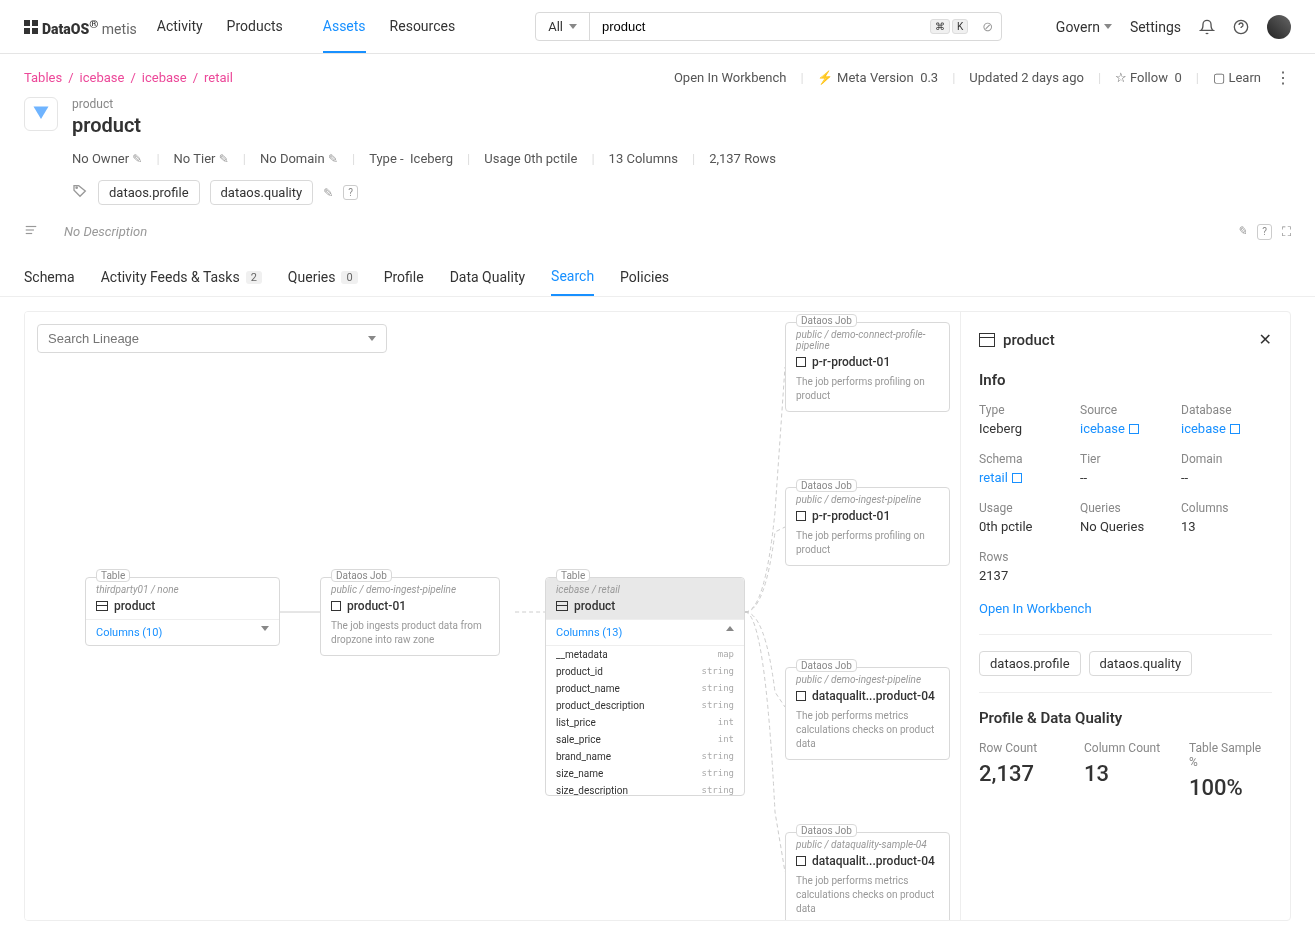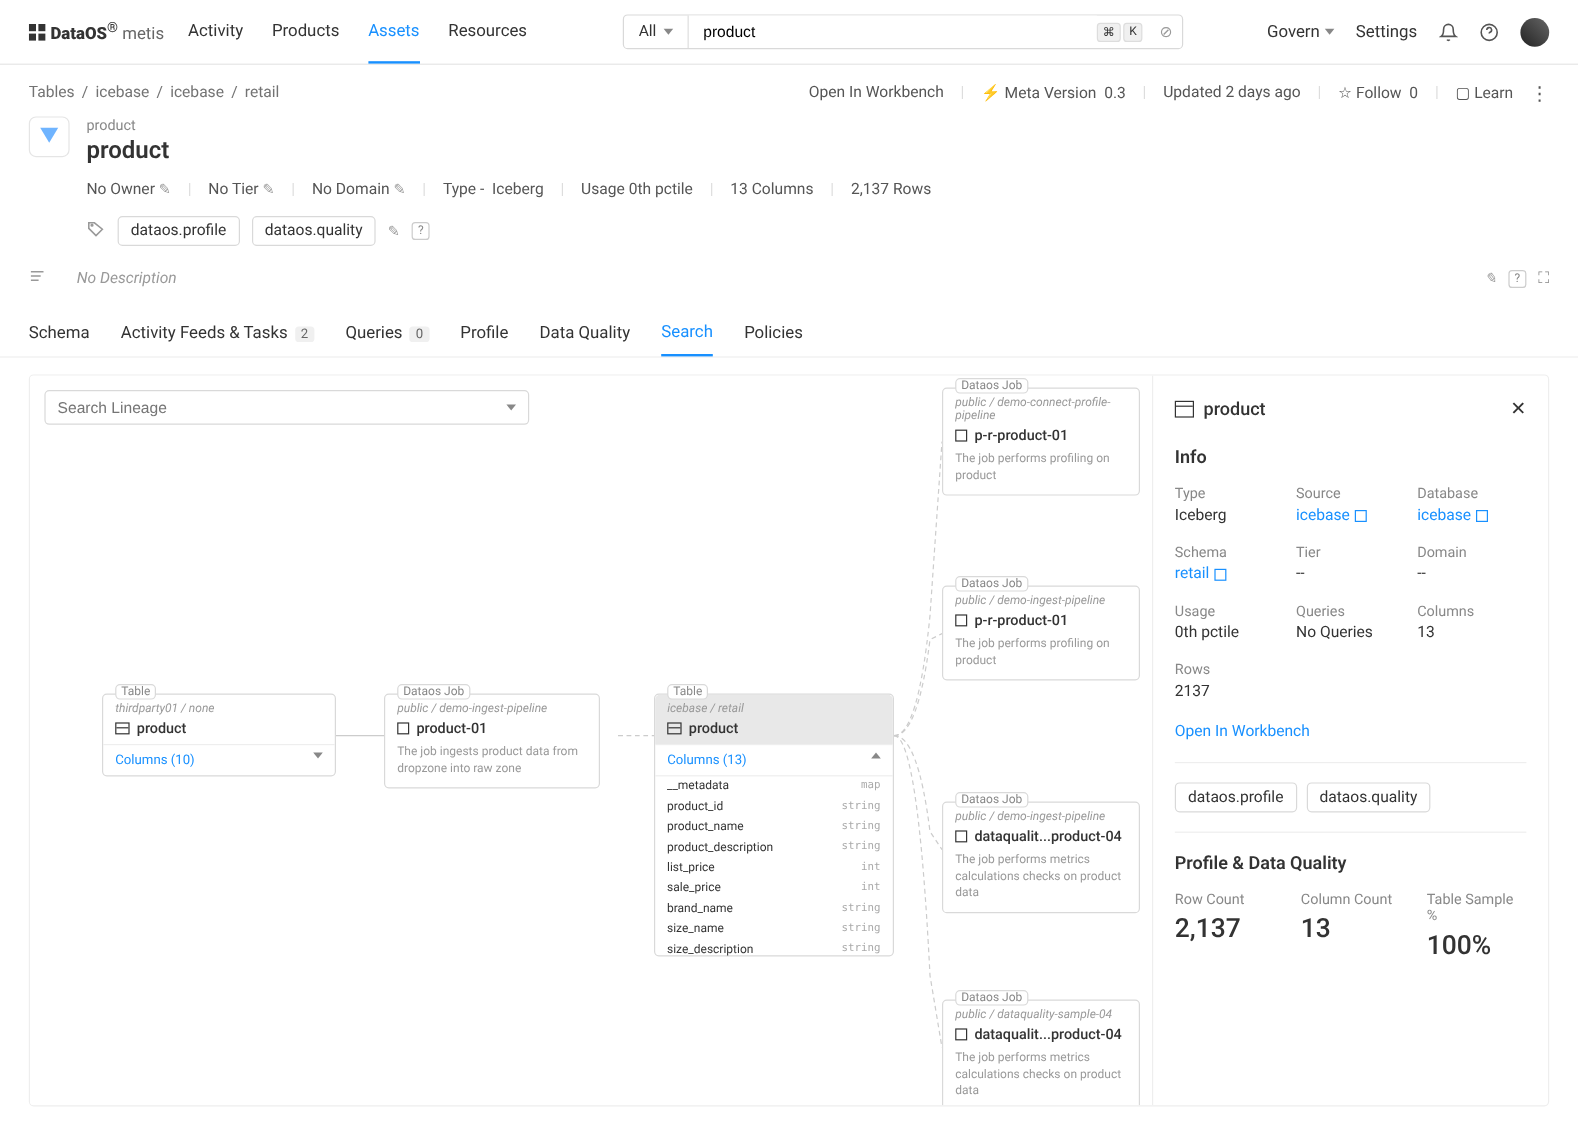--- a/index.html
+++ b/index.html
@@ -2,34 +2,34 @@
 <html><head>
 <meta charset="utf-8">
 <style>
 * { margin: 0; padding: 0; box-sizing: border-box; }
 body { font-family: -apple-system, BlinkMacSystemFont, "Segoe UI", Roboto, sans-serif; font-size: 13px; color: #333; background: #fff; }
 .topbar { display: flex; align-items: center; height: 54px; padding: 0 24px; border-bottom: 1px solid #e5e5e5; gap: 20px; }
 .logo { font-weight: 600; font-size: 14px; display: flex; align-items: center; gap: 4px; }
 .logo-icon { width: 14px; height: 14px; display: inline-block; }
 .nav { display: flex; gap: 24px; }
 .nav-item { color: #333; text-decoration: none; padding: 17px 0; font-size: 14px; cursor: pointer; }
-.nav-item.active { color: #1890ff; border-bottom: 2px solid #1890ff; }
+.nav-item.active { color: #1890ff; border-bottom: 2px solid #1890ff; margin-left: 16px; }
 .search-wrap { display: flex; align-items: center; border: 1px solid #d9d9d9; border-radius: 4px; margin-left: 60px; }
 .search-filter { padding: 6px 12px; border-right: 1px solid #d9d9d9; display: flex; align-items: center; gap: 6px; font-size: 13px; }
 .search-input { border: none; outline: none; padding: 6px 12px; width: 340px; font-size: 13px; }
 .search-kbd { display: flex; gap: 2px; margin-right: 6px; }
 .kbd { background: #f0f0f0; border: 1px solid #ddd; border-radius: 3px; padding: 1px 4px; font-size: 10px; }
 .search-clear { padding: 0 8px; color: #999; cursor: pointer; }
 .top-right { margin-left: auto; display: flex; align-items: center; gap: 18px; }
 .top-link { font-size: 14px; cursor: pointer; display: flex; align-items: center; gap: 4px; }
 .avatar { width: 24px; height: 24px; border-radius: 50%; background: linear-gradient(45deg, #222, #666); display: inline-block; }
 .icon { width: 16px; height: 16px; display: inline-flex; align-items: center; justify-content: center; }
 
 .sub-header { padding: 14px 24px 0 24px; }
-.breadcrumbs { display: flex; gap: 6px; color: #737373; font-size: 13px; align-items: center; }
+.breadcrumbs { display: flex; gap: 6px; color: #ec4899; font-size: 13px; align-items: center; }
 .breadcrumbs span { cursor: pointer; }
 .sub-header-row { display: flex; align-items: center; }
 .sub-actions { margin-left: auto; display: flex; align-items: center; gap: 14px; font-size: 13px; color: #555; }
 .sub-actions .divider { color: #ddd; }
 
 .title-block { display: flex; gap: 14px; padding: 10px 24px 0 24px; align-items: flex-start; }
 .title-icon { width: 34px; height: 34px; border: 1px solid #e5e5e5; border-radius: 6px; display: flex; align-items: center; justify-content: center; }
 .title-text .super { font-size: 12px; color: #888; margin-bottom: 2px; }
 .title-text h1 { font-size: 20px; font-weight: 600; }
 
@@ -44,21 +44,21 @@
 .desc-row { padding: 18px 24px 8px 24px; display: flex; align-items: center; gap: 26px; color: #999; font-style: italic; font-size: 13px; }
 .desc-actions { margin-left: auto; display: flex; gap: 10px; }
 
 .tabs { display: flex; gap: 26px; padding: 10px 24px 0 24px; border-bottom: 1px solid #eee; }
 .tab { padding: 10px 0; font-size: 14px; color: #333; cursor: pointer; display: flex; gap: 6px; align-items: center; }
 .tab.active { color: #1890ff; border-bottom: 2px solid #1890ff; }
 .tab-badge { background: #f0f0f0; border-radius: 3px; padding: 0 5px; font-size: 11px; color: #666; }
 
 .lineage-area { display: flex; border: 1px solid #eee; margin: 14px 24px; border-radius: 4px; height: 610px; position: relative; overflow: hidden; }
 .lineage-canvas { flex: 1; position: relative; background: #fff; overflow: hidden; }
-.lineage-search { position: absolute; top: 12px; left: 12px; width: 404px; border: 1px solid #d9d9d9; border-radius: 4px; padding: 6px 10px; display: flex; align-items: center; }
+.lineage-search { position: absolute; top: 12px; left: 12px; width: 350px; border: 1px solid #d9d9d9; border-radius: 4px; padding: 6px 10px; display: flex; align-items: center; }
 .lineage-search input { border: none; outline: none; flex: 1; font-size: 13px; }
 
 .node { position: absolute; background: #fff; border: 1px solid #d9d9d9; border-radius: 4px; font-size: 11px; }
 .node-type { position: absolute; top: -9px; left: 10px; background: #fff; padding: 0 4px; font-size: 10px; color: #888; border: 1px solid #d9d9d9; border-radius: 4px; }
 .node-head { padding: 6px 10px 2px 10px; color: #999; font-style: italic; font-size: 10px; }
 .node-title { padding: 2px 10px 6px 10px; display: flex; align-items: center; gap: 6px; font-weight: 500; font-size: 12px; }
 .node-desc { padding: 0 10px 8px 10px; font-size: 10px; color: #999; line-height: 1.4; }
 .node-cols { padding: 6px 10px; color: #1890ff; font-size: 11px; display: flex; justify-content: space-between; cursor: pointer; border-top: 1px solid #eee; }
 .node-col-list { max-height: 150px; overflow-y: auto; border-top: 1px solid #eee; }
 .col-row { display: flex; justify-content: space-between; padding: 3px 10px; font-size: 10px; }

